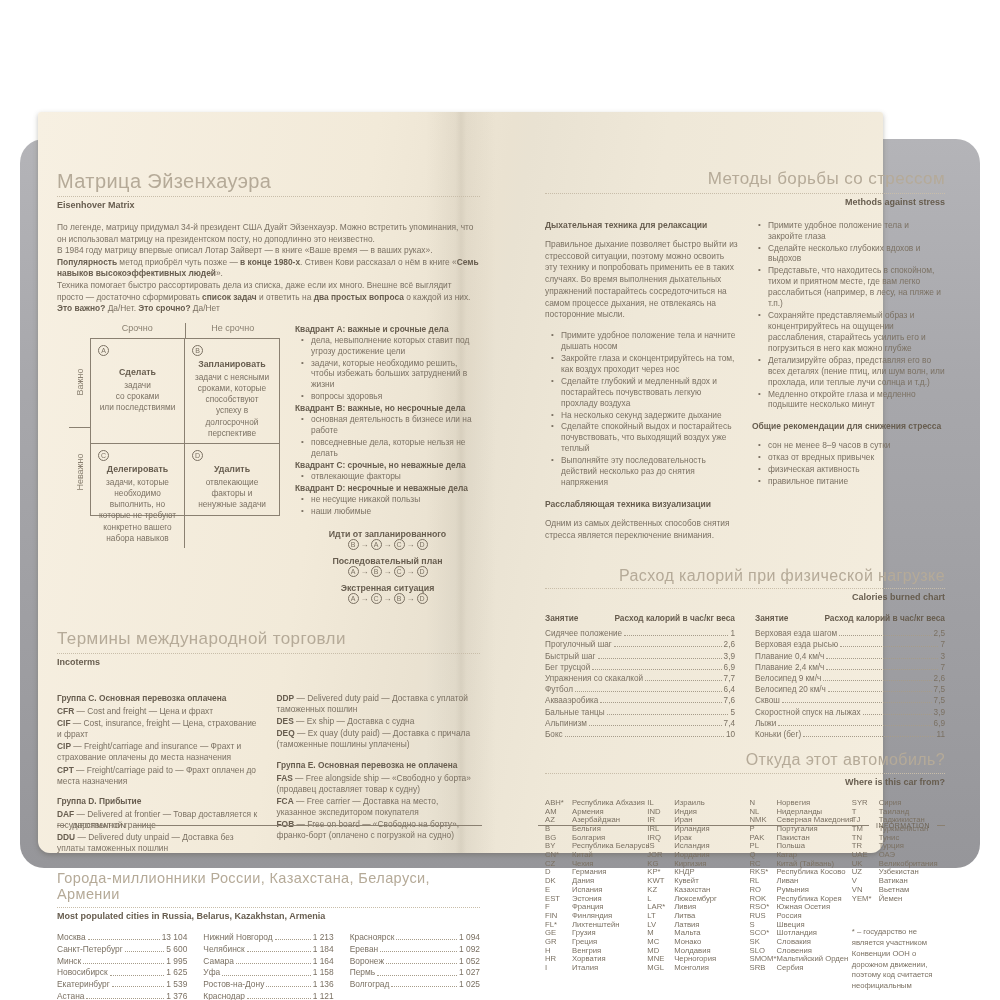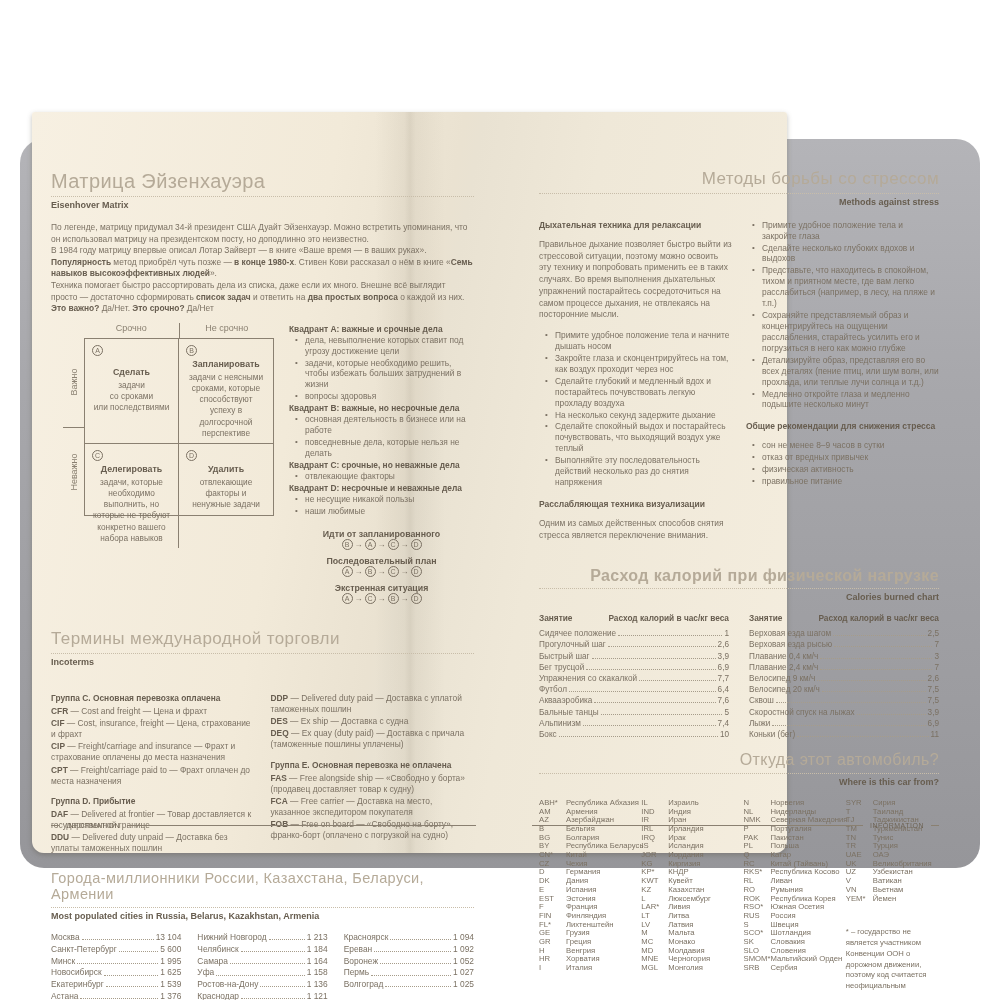--- a/index.html
+++ b/index.html
@@ -1,31 +1,31 @@
 <!DOCTYPE html>
 <html><head>
 <meta charset="utf-8">
 <style>
   html,body{margin:0;padding:0;}
   body{width:1000px;height:1000px;background:#ffffff;position:relative;overflow:hidden;
        font-family:"Liberation Sans",sans-serif;color:#7b7163;}
   .cover{position:absolute;left:20px;top:139px;width:960px;height:729px;border-radius:24px;
          background:linear-gradient(180deg,#b4b4b8 0%,#a7a7ab 35%,#96969a 100%);}
-  .pages{position:absolute;left:32px;top:112px;width:755px;height:741px;border-radius:3px 3px 12px 12px;
+  .pages{position:absolute;left:38px;top:112px;width:845px;height:741px;border-radius:3px 3px 12px 12px;
          background:linear-gradient(100deg,#f7f0e2 0%,#f2ead9 35%,#eae2d1 49%,#e9e2d2 51%,#efe8d8 65%,#f4edde 100%);
          box-shadow:0 2px 5px rgba(80,75,60,.35);}
   .spine{position:absolute;left:50%;top:0;width:70px;height:100%;transform:translateX(-50%);
          background:linear-gradient(90deg,rgba(110,100,80,0) 0%,rgba(110,100,80,.08) 42%,rgba(110,100,80,.15) 50%,rgba(110,100,80,.08) 58%,rgba(110,100,80,0) 100%);}
   .page-content{position:absolute;top:58px;}
   .pc-left{left:19px;width:423px;}
   .pc-right{left:507px;width:400px;}
   .alignr{text-align:right;}
   .sec-title{color:#b5aa98;letter-spacing:.4px;line-height:1.1;}
   .ts-a{font-size:20px;} .ts-b{font-size:17px;} .ts-c{font-size:14.5px;}
-  .ts-d{font-size:17px;} .ts-e{font-size:16px;font-weight:bold;} .ts-f{font-size:16px;}
+  .ts-d{font-size:17px;} .ts-e{font-size:16px;} .ts-f{font-size:16px;}
   .sec-rule{border-top:1px dotted #c8bda9;height:0;margin:4px 0 3px;}
   .sec-sub{font-size:9px;font-weight:bold;color:#675d4f;}
   .b{font-weight:bold;color:#675d4f;}
   .intro{margin-top:12px;font-size:8.4px;line-height:1.38;}
   .para{margin:0;}
   .matrix-row{display:flex;margin-top:8px;}
   .matrix-area{position:relative;width:226px;height:194px;flex:none;}
   .m-colheads{position:absolute;left:33px;top:0;width:190px;height:15px;display:flex;}
   .m-colheads span{flex:1;text-align:center;font-size:9px;color:#8a8071;}
   .m-colheads span + span{border-left:1px solid #8a8071;}

